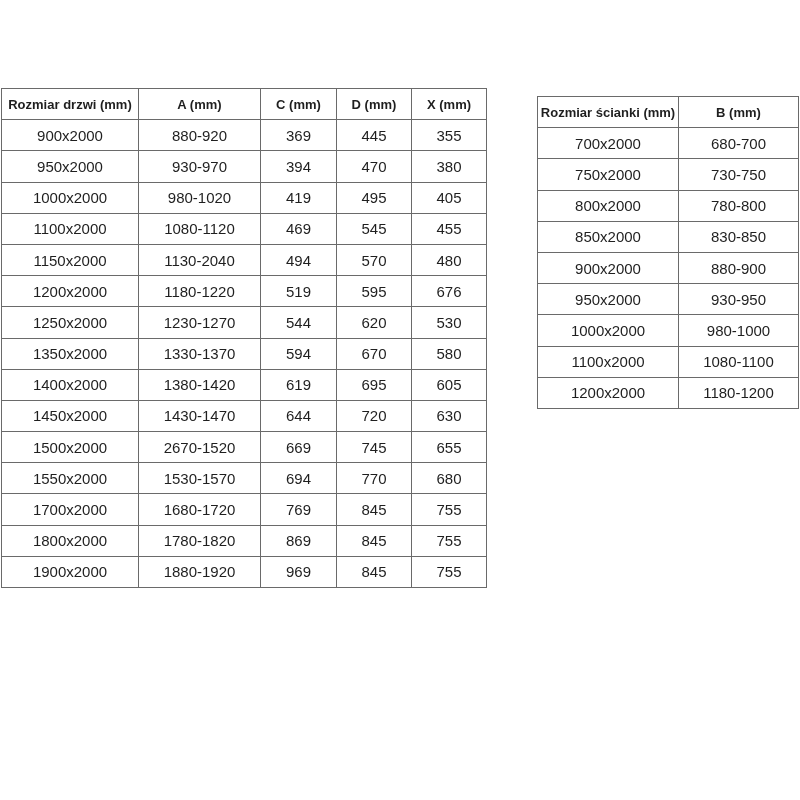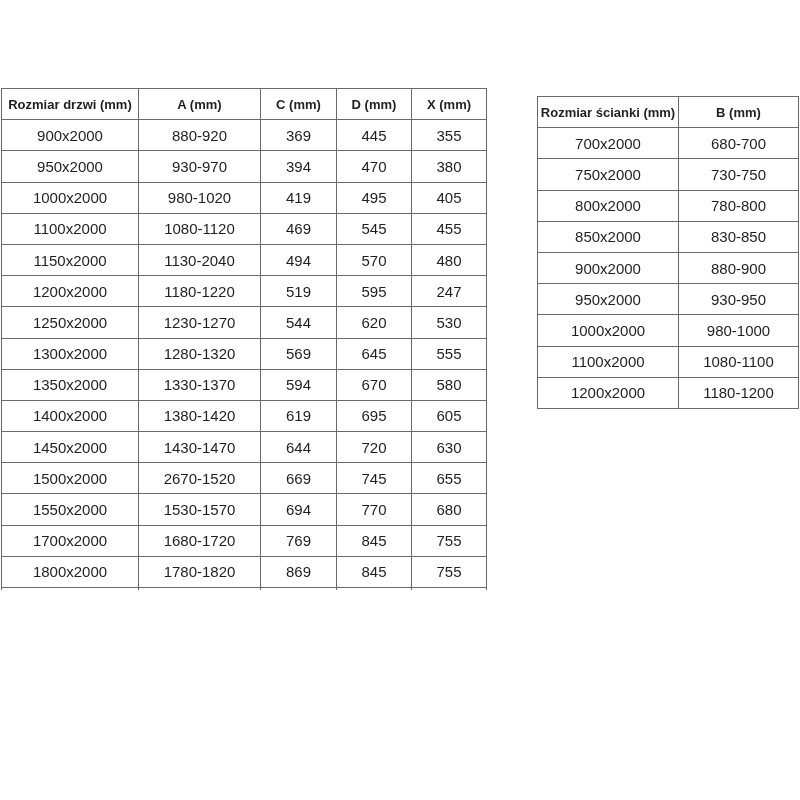--- a/index.html
+++ b/index.html
@@ -117,35 +117,28 @@
           <td>1130-2040</td>
           <td>494</td>
           <td>570</td>
           <td>480</td>
         </tr>
         <tr>
           <td>1200x2000</td>
           <td>1180-1220</td>
           <td>519</td>
           <td>595</td>
-          <td>247</td>
+          <td>676</td>
         </tr>
         <tr>
           <td>1250x2000</td>
           <td>1230-1270</td>
           <td>544</td>
           <td>620</td>
           <td>530</td>
-        </tr>
-        <tr>
-          <td>1300x2000</td>
-          <td>1280-1320</td>
-          <td>569</td>
-          <td>645</td>
-          <td>555</td>
         </tr>
         <tr>
           <td>1350x2000</td>
           <td>1330-1370</td>
           <td>594</td>
           <td>670</td>
           <td>580</td>
         </tr>
         <tr>
           <td>1400x2000</td>

